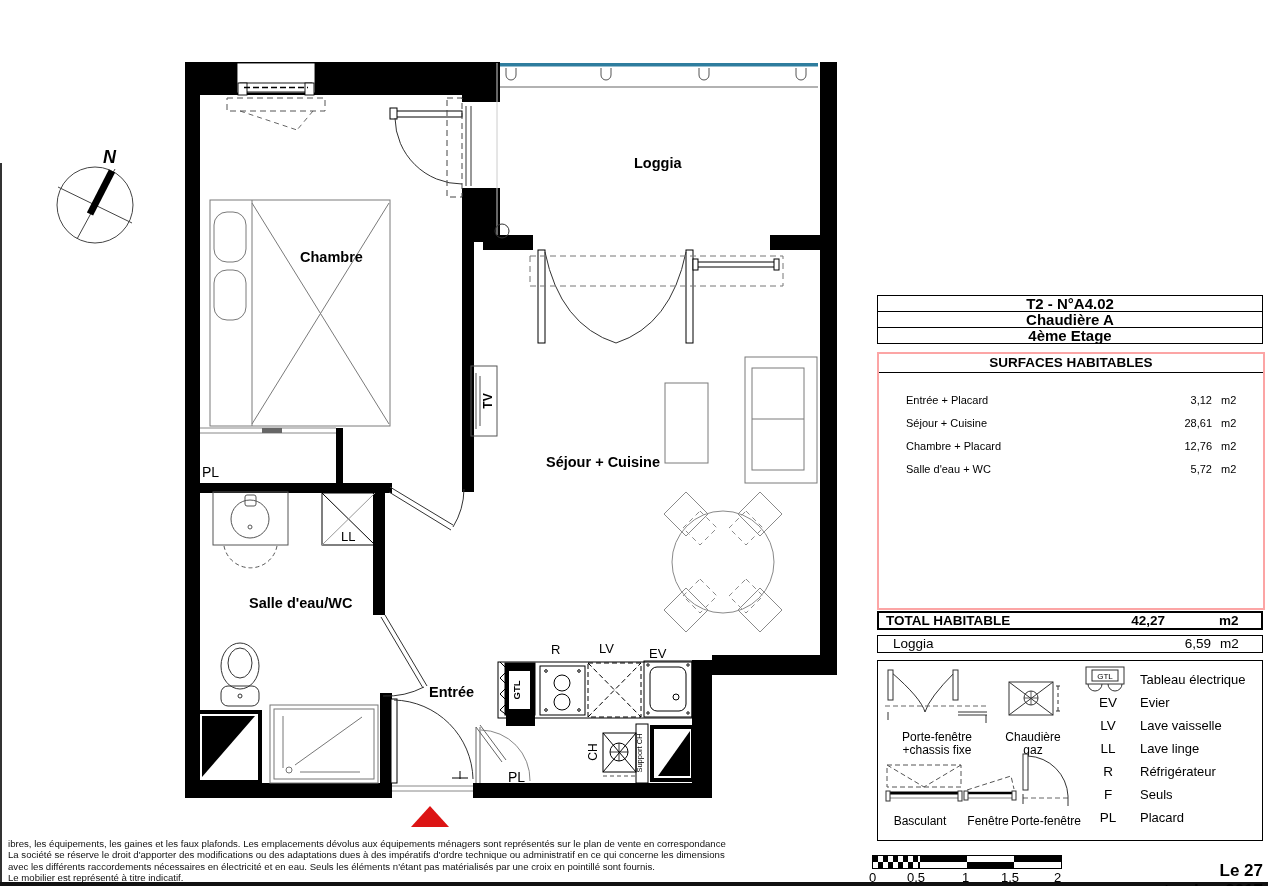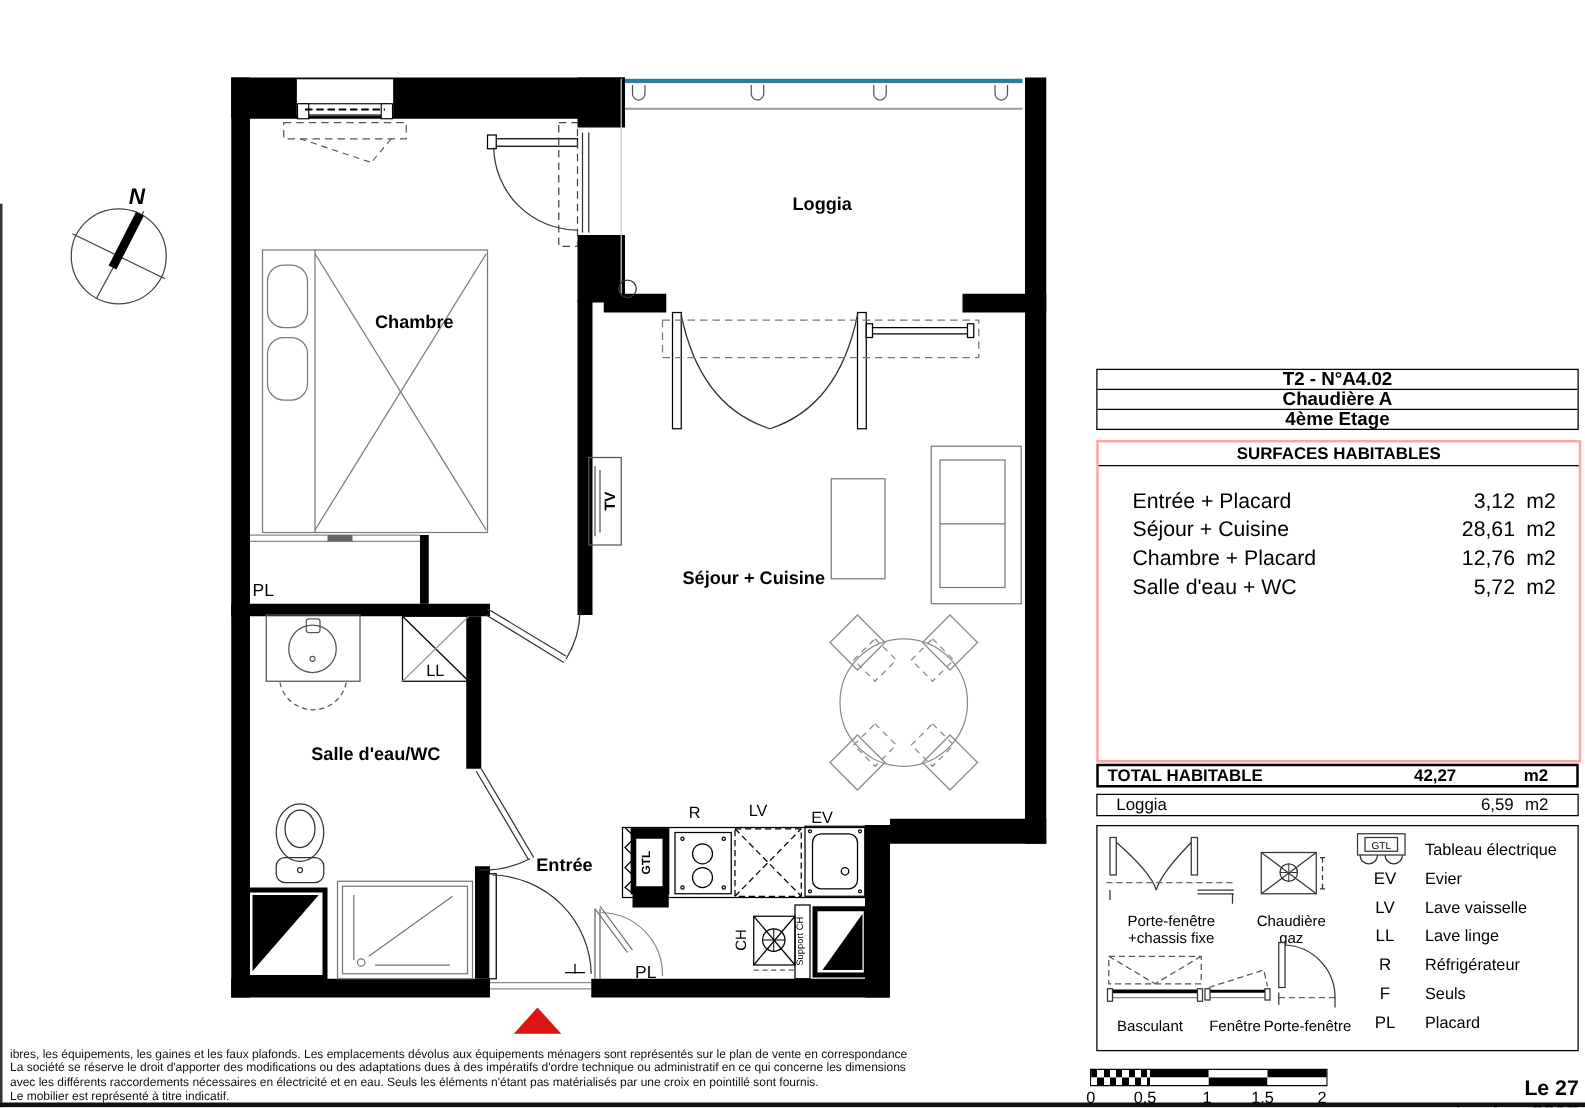--- a/index.html
+++ b/index.html
@@ -6,21 +6,21 @@
   #page{position:relative;width:1268px;height:886px;background:#fff;overflow:hidden;
         font-family:"Liberation Sans",sans-serif;color:#000;}
   .abs{position:absolute;}
   
   .hdr-box{left:877px;top:295px;width:384px;border:1px solid #000;}
   .hdr-row{height:15px;line-height:15px;text-align:center;font-size:15px;font-weight:bold;}
   .hdr-row + .hdr-row{border-top:1px solid #000;}
   .surf-box{left:877px;top:352px;width:384px;height:254px;border:2px solid #fca5a5;}
   .surf-title{height:18px;line-height:18px;text-align:center;font-weight:bold;font-size:13.5px;border-bottom:1px solid #000;}
   .surf-rows{padding-top:16px;}
-  .surf-row{display:flex;height:23px;line-height:23px;font-size:17px;justify-content:space-between;}
+  .surf-row{display:flex;height:23px;line-height:23px;font-size:11px;justify-content:space-between;}
   .surf-row .lbl{padding-left:27px;}
   .surf-row .val{margin-left:auto;width:56px;text-align:right;}
   .surf-row .unit{width:32px;padding-left:9px;padding-right:10px;}
   .total-box{left:877px;top:611px;width:382px;height:15px;border:2px solid #000;display:flex;
              font-size:13.5px;font-weight:bold;line-height:15px;gap:45px;}
   .total-box .lbl{padding-left:7px;}
   .total-box .val{margin-left:auto;width:56px;text-align:right;}
   .total-box .unit{width:32px;padding-left:9px;padding-right:10px;}
   .loggia-box{left:877px;top:635px;width:384px;height:16px;border:1px solid #000;display:flex;
               font-size:13.5px;line-height:16px;}

